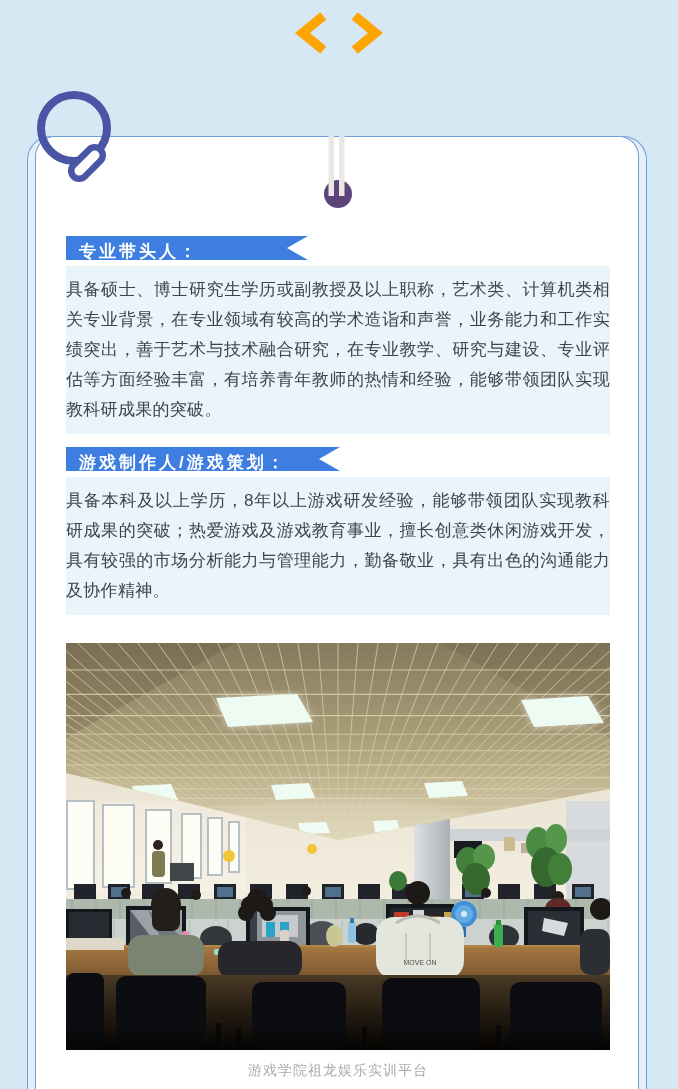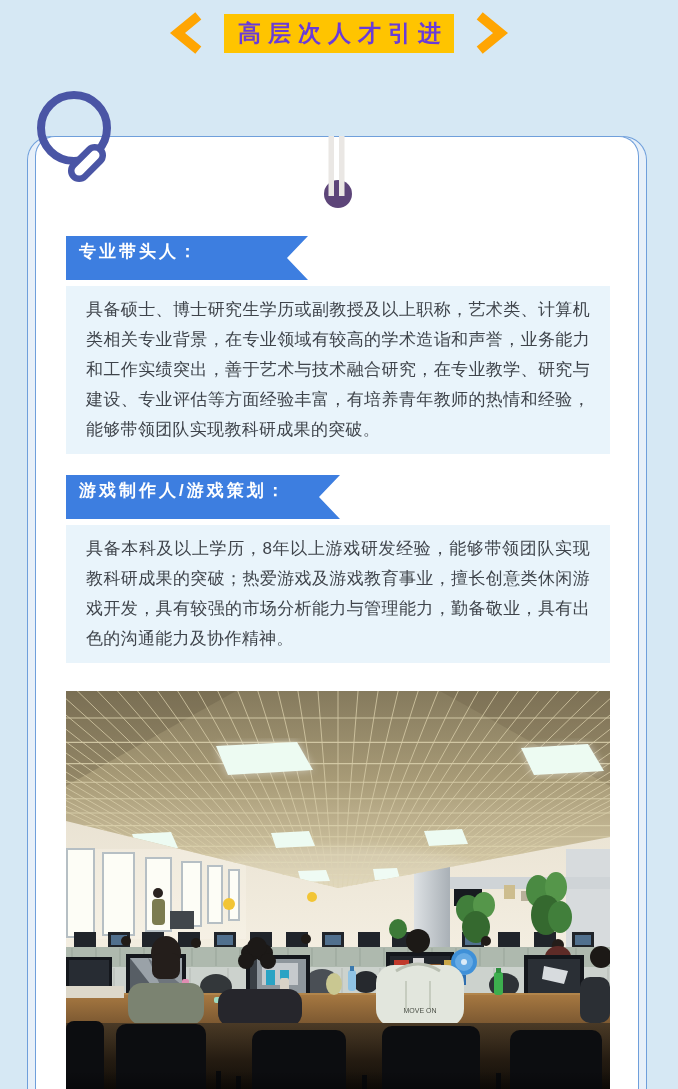--- a/index.html
+++ b/index.html
@@ -12,40 +12,39 @@
   .chev{width:36px;height:46px;flex:0 0 auto;}
   .chev polyline{fill:none;stroke:#ffa502;stroke-width:10;}
   .title-hl{background:#ffc400;color:#6a3bd8;font-weight:bold;font-size:23px;letter-spacing:7px;padding:4px 6px 4px 14px;white-space:nowrap;}
 
   .card{position:absolute;left:27px;top:136px;width:620px;height:953px;box-sizing:border-box;
     background:#e7f0f9;border:1px solid #6f9fdb;border-bottom:none;border-radius:24px 24px 0 0;}
   .card-inner{position:absolute;top:-1px;left:7px;right:7px;bottom:0;
     background:#fff;border:1px solid #6f9fdb;border-bottom:none;border-radius:20px 20px 0 0;}
   .content{position:absolute;left:38px;top:99px;width:544px;}
 
-  .ribbon{height:44px;line-height:32px;background:#3d7ee0;color:#fff;font-size:17px;font-weight:bold;
+  .ribbon{height:24px;line-height:32px;background:#3d7ee0;color:#fff;font-size:17px;font-weight:bold;
     letter-spacing:3px;padding-left:13px;box-sizing:border-box;
     clip-path:polygon(0 0,100% 0,calc(100% - 21px) 50%,100% 100%,0 100%);}
-  .r2{margin-top:21px;}
+  .r2{margin-top:13px;}
   .tbox{margin-top:6px;background:#e9f4fb;color:#3f444b;font-size:17px;line-height:30px;
-    padding:9px 20px;text-align:justify;letter-spacing:.3px;}
+    padding:9px 0;text-align:justify;letter-spacing:.3px;}
   .photo{display:block;margin-top:28px;width:544px;height:407px;background:#efe8da;}
   .caption{margin-top:12px;text-align:center;color:#a6abb1;font-size:14px;letter-spacing:1px;}
 
   .magnifier{position:absolute;left:30px;top:86px;width:112px;height:112px;z-index:5;}
   .pin{position:absolute;left:319px;top:136px;width:38px;height:74px;z-index:5;}
 </style>
 </head>
 <body>
 
 <div class="title-row">
   <svg class="chev" viewBox="0 0 38 46">
       <polyline points="32,5 10,23 32,41"></polyline>
     </svg>
-  <div class="title-hl">高层次人才引进</div>
   <svg class="chev" viewBox="0 0 38 46">
       <polyline points="6,5 28,23 6,41"></polyline>
     </svg>
 </div>
 
 <div class="card">
   <div class="card-inner"></div>
   <div class="content">
 
     <div class="ribbon" style="width:242px">

